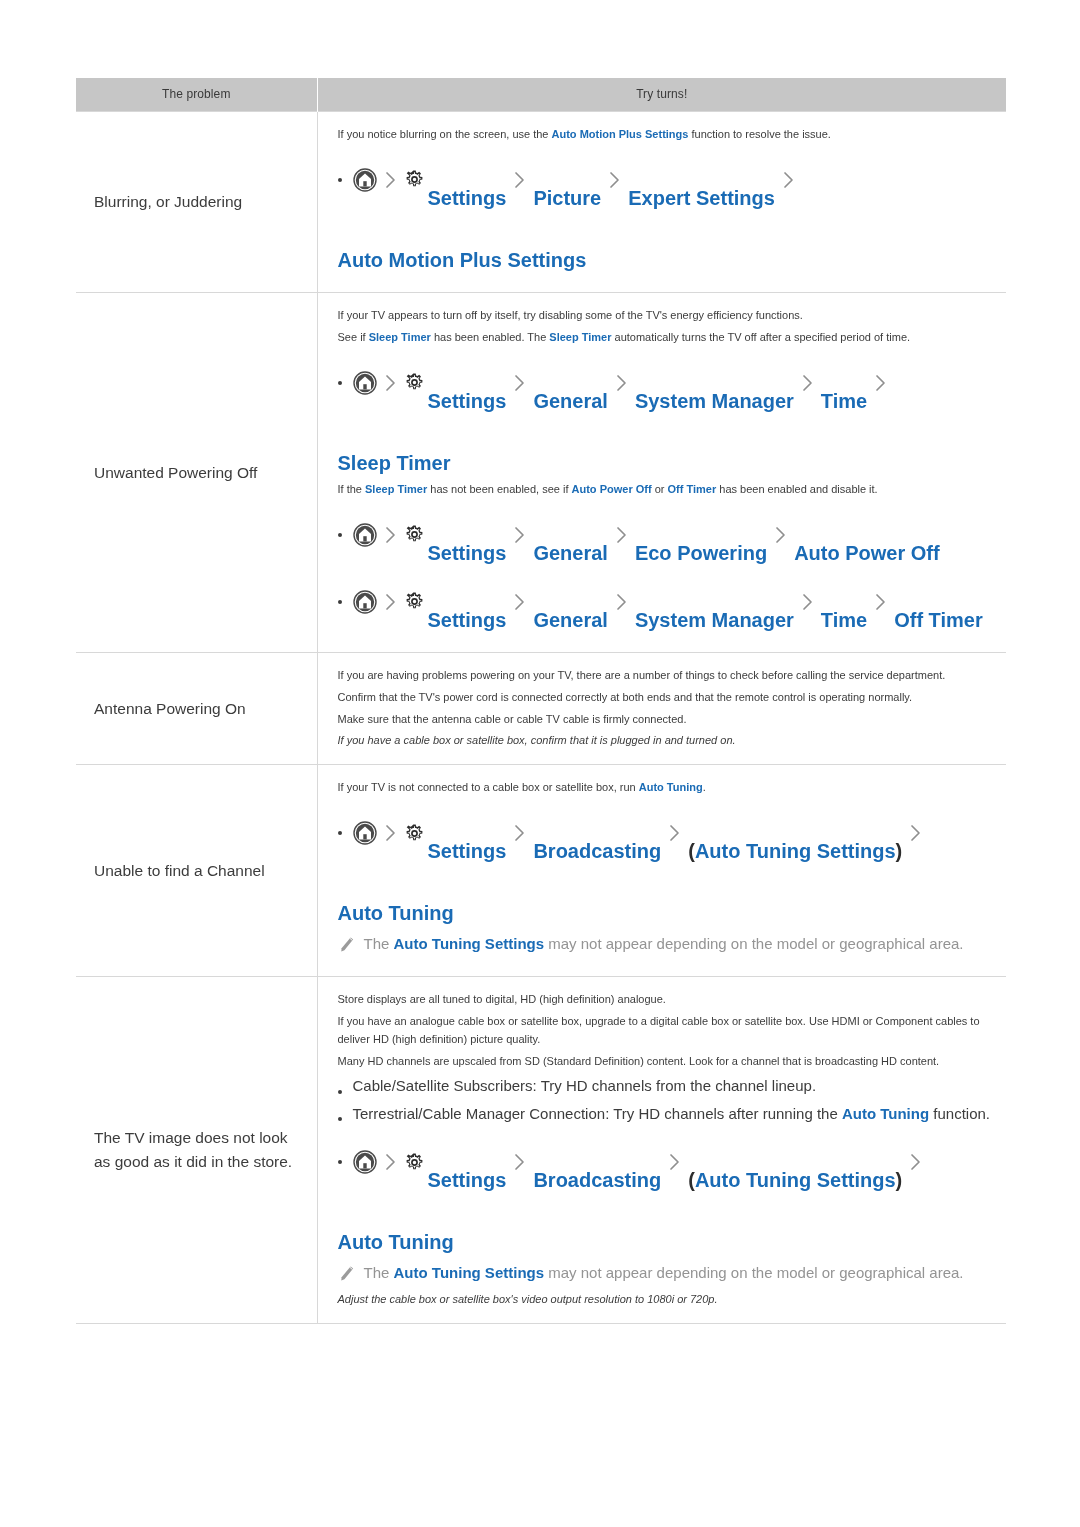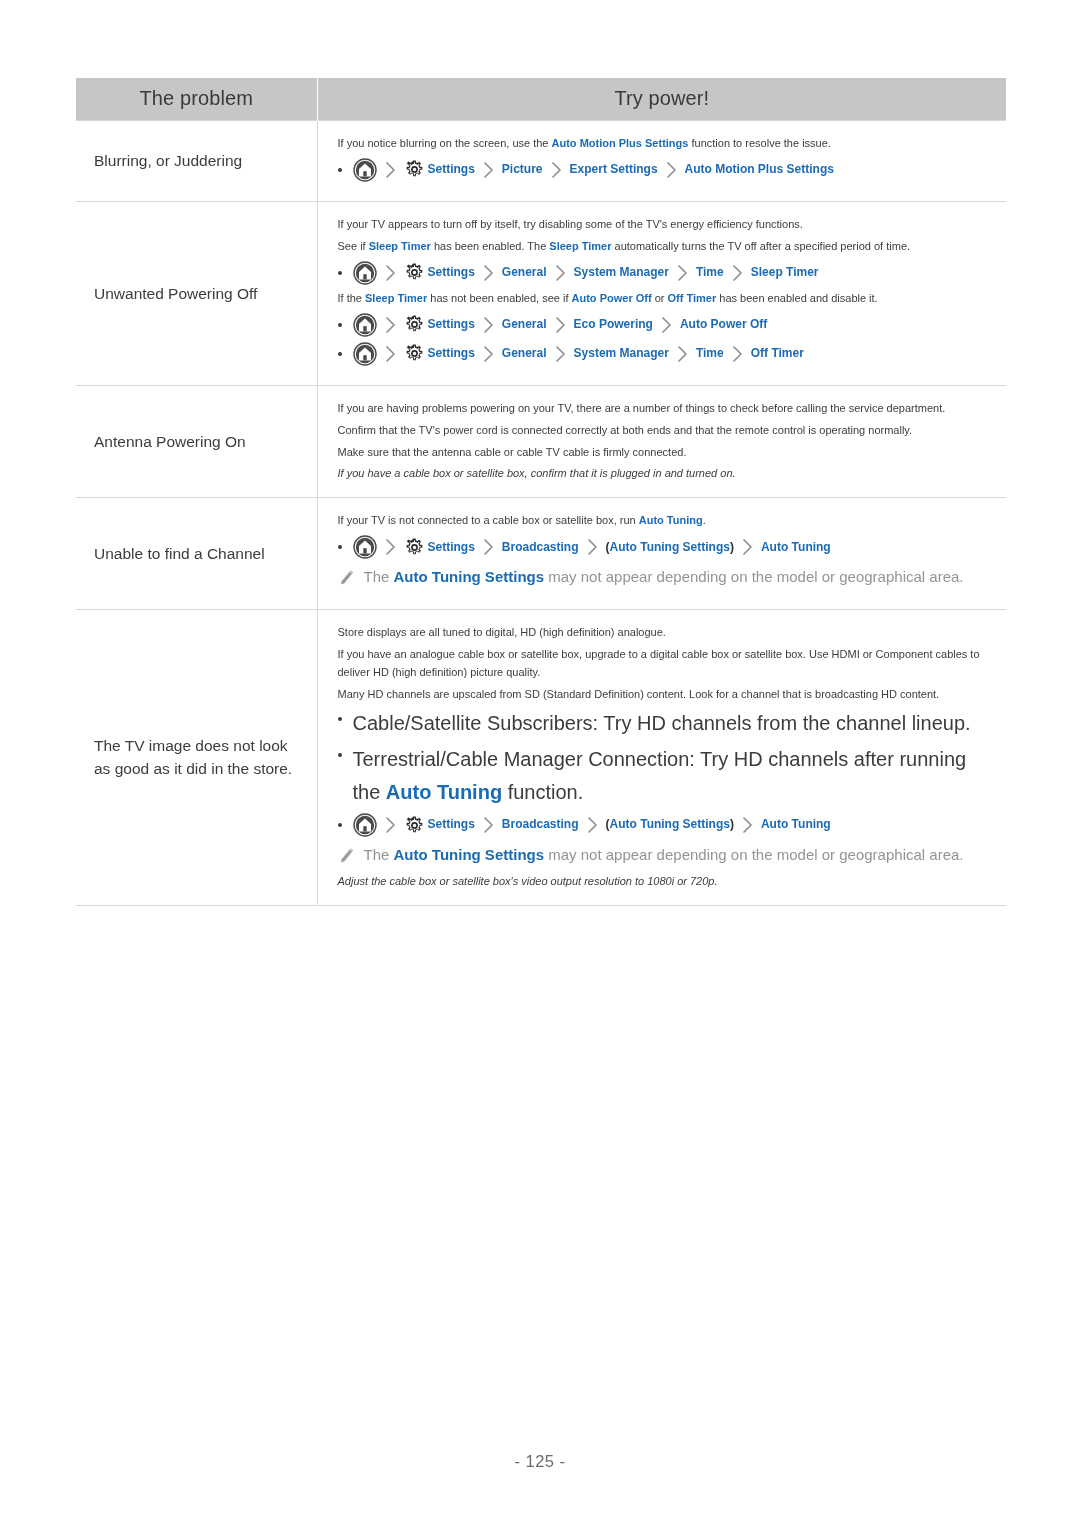--- a/index.html
+++ b/index.html
@@ -36,21 +36,21 @@
     border-collapse: collapse;
     table-layout: fixed;
   }
   table.manual col.c1 { width: 241px; }
   table.manual col.c2 { width: 689px; }
 
   table.manual th {
     background: #c6c6c6;
     color: #3a3a3a;
     font-weight: 400;
-    font-size: 20px;
+    font-size: 12px;
     text-align: center;
     padding: 9px 6px 10px 6px;
     border: none;
     letter-spacing: 0.1px;
   }
   table.manual th.th-sep {
     border-right: 1px solid #ffffff;
   }
 
   table.manual td {
@@ -100,22 +100,23 @@
     display: inline-block;
     width: 4px; height: 4px;
     border-radius: 50%;
     background: #3c3c3c;
     margin-right: 11px;
     flex: 0 0 auto;
   }
   .path-seg {
     color: #1a6bb5;
     font-weight: 700;
-    font-size: 12px;
+    font-size: 20px;
     white-space: nowrap;
+    margin-top: 36px;
   }
   .paren-mark {
     color: #2d2d2d;
     font-weight: 700;
   }
   .chev {
     display: inline-block;
     margin: 0 7px;
     flex: 0 0 auto;
     line-height: 0;
@@ -123,24 +124,24 @@
   .chev svg { display: block; }
 
   .home-ic { flex: 0 0 auto; margin-right: 0; line-height: 0; }
   .home-ic svg { display: block; }
   .gear-ic { flex: 0 0 auto; margin-right: 3px; line-height: 0; }
   .gear-ic svg { display: block; }
 
   
   .bul-row {
     display: flex;
-    align-items: flex-start;
+    align-items: center;
     margin: 3px 0 3px 0;
     line-height: 1.63;
-    font-size: 20px;
+    font-size: 15px;
   }
   .bul-row .bullet { margin-top: 10px; }
   .bul-text { flex: 1 1 auto; }
 
   
   .note-row {
     display: flex;
     align-items: center;
     margin: 7px 0 6px 0;
     color: #949494;
@@ -176,21 +177,21 @@
 
   <div class="tbl-wrap">
     <table class="manual">
       <colgroup>
           <col class="c1">
           <col class="c2">
         </colgroup>
       <thead>
         <tr>
           <th class="th-sep">The problem</th>
-          <th>Try power!</th>
+          <th>Try turns!</th>
         </tr>
       </thead>
       <tbody id="tbody">
           <tr>
             <td class="prob">
               <span class="prob-line">Blurring, or Juddering</span>
             </td>
             <td class="try">
               <p class="para"><span>If you notice blurring on the screen, use the </span><span class="blue">Auto Motion Plus Settings</span><span> function to resolve the issue.</span></p>
               <div class="pathrow">
@@ -519,15 +520,14 @@
                 </span>
                 <span class="note-text"><span>The </span><span class="blue">Auto Tuning Settings</span><span> may not appear depending on the model or geographical area.</span></span>
               </div>
               <p class="para"><span>Adjust the cable box or satellite box's video output resolution to 1080i or 720p.</span></p>
             </td>
           </tr>
         </tbody>
     </table>
   </div>
 
-  <div class="pagenum">- 125 -</div>
 
 </div>
 
 </body></html>

